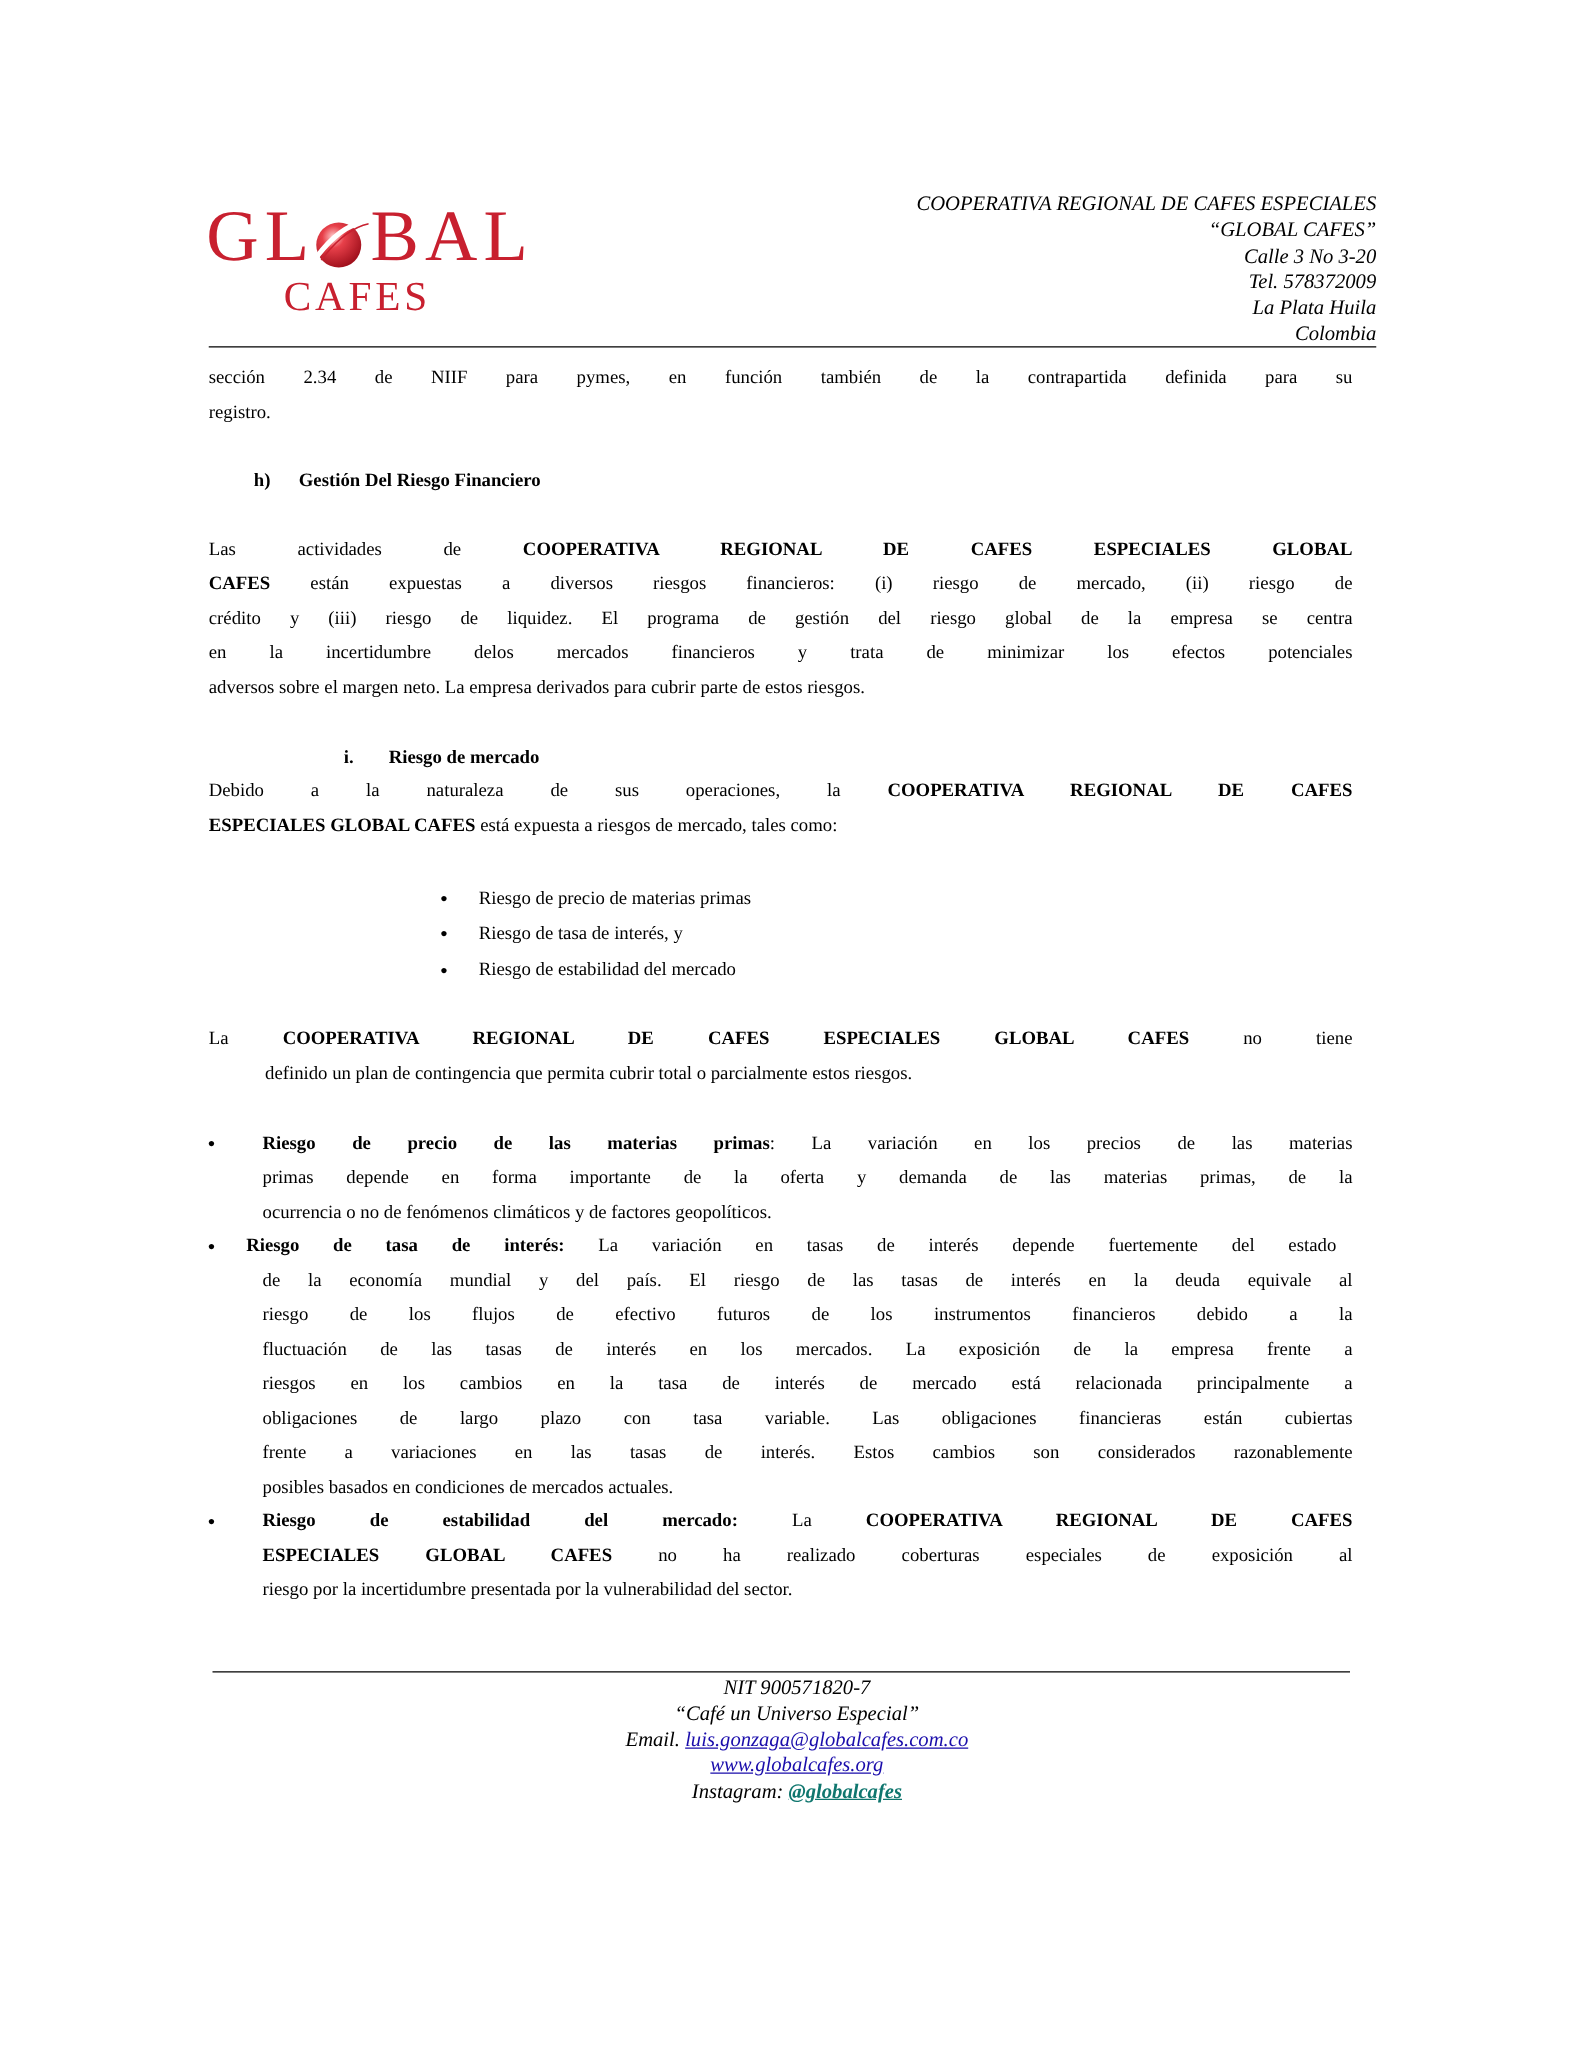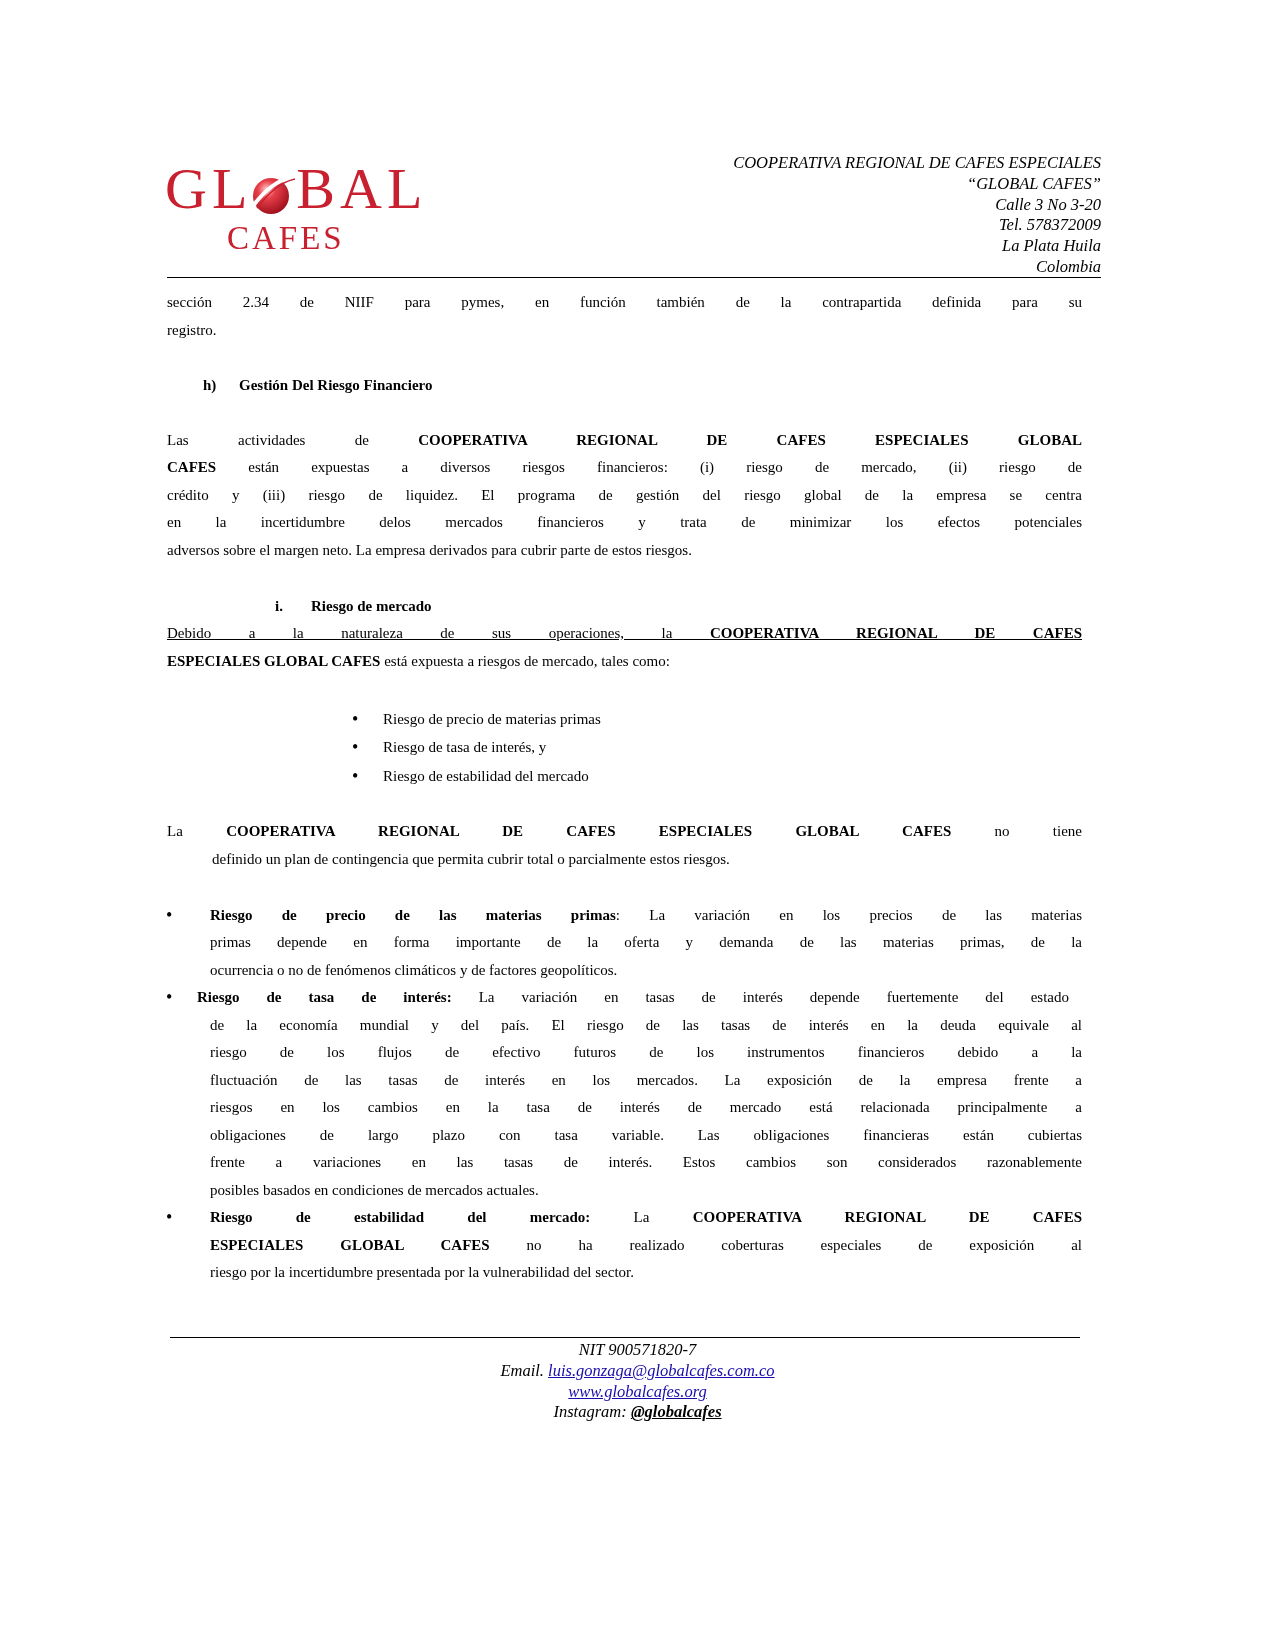--- a/index.html
+++ b/index.html
@@ -26,21 +26,21 @@
     .just { text-align: justify; text-align-last: justify; white-space: normal; }
     .b { font-weight: bold; }
     .bullet { position: absolute; font-size: 18px; line-height: 27px; }
 
     
     .footer-rule { position: absolute; left: 170px; width: 910px; top: 1337px; height: 0;
                    border-top: 1.3px solid #000; }
     .footer { position: absolute; left: 0; width: 1275px; top: 1340px; text-align: center;
               font-style: italic; font-size: 16.5px; line-height: 20.8px; }
     .footer a { color: #1a0dab; text-decoration: underline; }
-    .footer a.insta { color: #000000; font-weight: bold; font-style: italic; }
+    .footer a.insta { color: #0f766e; font-weight: bold; font-style: italic; }
   </style>
 </head>
 <body>
 
 <div class="logo">
   <div class="global"><span>GL</span><span class="o-space"></span><span>BAL</span></div>
   <svg class="ball" viewBox="0 0 44 44">
     <defs>
       <radialGradient id="bg1" cx="38%" cy="32%" r="70%">
         <stop offset="0%" stop-color="#ffd0d0"></stop>
@@ -73,21 +73,21 @@
 
 <div class="line just" style="left:167px; width:915px; top:427px;"><span>Las actividades de </span><span class="b">COOPERATIVA REGIONAL DE CAFES ESPECIALES GLOBAL</span></div>
 <div class="line just" style="left:167px; width:915px; top:454px;"><span class="b">CAFES</span><span> están expuestas a diversos riesgos financieros: (i) riesgo de mercado, (ii) riesgo de</span></div>
 <div class="line just" style="left:167px; width:915px; top:482px;">crédito y (iii) riesgo de liquidez. El programa de gestión del riesgo global de la empresa se centra</div>
 <div class="line just" style="left:167px; width:915px; top:509px;">en la incertidumbre delos mercados financieros y trata de minimizar los efectos potenciales</div>
 <div class="line" style="left:167px; top:537px;">adversos sobre el margen neto. La empresa derivados para cubrir parte de estos riesgos.</div>
 
 <div class="line b" style="left:275px; top:593px;">i.</div>
 <div class="line b" style="left:311px; top:593px;">Riesgo de mercado</div>
 
-<div class="line just" style="left:167px; width:915px; top:620px;text-decoration:underline;"><span>Debido a la naturaleza de sus operaciones, la </span><span class="b">COOPERATIVA REGIONAL DE CAFES</span></div>
+<div class="line just" style="left:167px; width:915px; top:620px;"><span>Debido a la naturaleza de sus operaciones, la </span><span class="b">COOPERATIVA REGIONAL DE CAFES</span></div>
 <div class="line" style="left:167px; top:648px;"><span class="b">ESPECIALES GLOBAL CAFES</span><span> está expuesta a riesgos de mercado, tales como:</span></div>
 
 <div>
   <div>
     <span class="bullet" style="left:352px; top:706px;">•</span>
     <span class="line" style="left:383px; top:706px;">Riesgo de precio de materias primas</span>
   </div>
   <div>
     <span class="bullet" style="left:352px; top:734px;">•</span>
     <span class="line" style="left:383px; top:734px;">Riesgo de tasa de interés, y</span>
@@ -126,16 +126,17 @@
     <span class="bullet" style="left:166px; top:1204px;">•</span>
     <div class="line just" style="left:210px; width:872px; top:1204px;"><span class="b">Riesgo de estabilidad del mercado:</span><span> La </span><span class="b">COOPERATIVA REGIONAL DE CAFES</span></div>
     <div class="line just" style="left:210px; width:872px; top:1232px;"><span class="b">ESPECIALES GLOBAL CAFES</span><span> no ha realizado coberturas especiales de exposición al</span></div>
     <div class="line" style="left:210px; top:1259px;">riesgo por la incertidumbre presentada por la vulnerabilidad del sector.</div>
   </div>
 </div>
 
 <div class="footer-rule"></div>
 <div class="footer">
   <div>NIT 900571820-7</div>
+  <div>“Café un Universo Especial”</div>
   <div><span>Email. </span><a>luis.gonzaga@globalcafes.com.co</a></div>
   <div><a>www.globalcafes.org</a></div>
   <div><span>Instagram: </span><a class="insta">@globalcafes</a></div>
 </div>
 
 </body></html>

